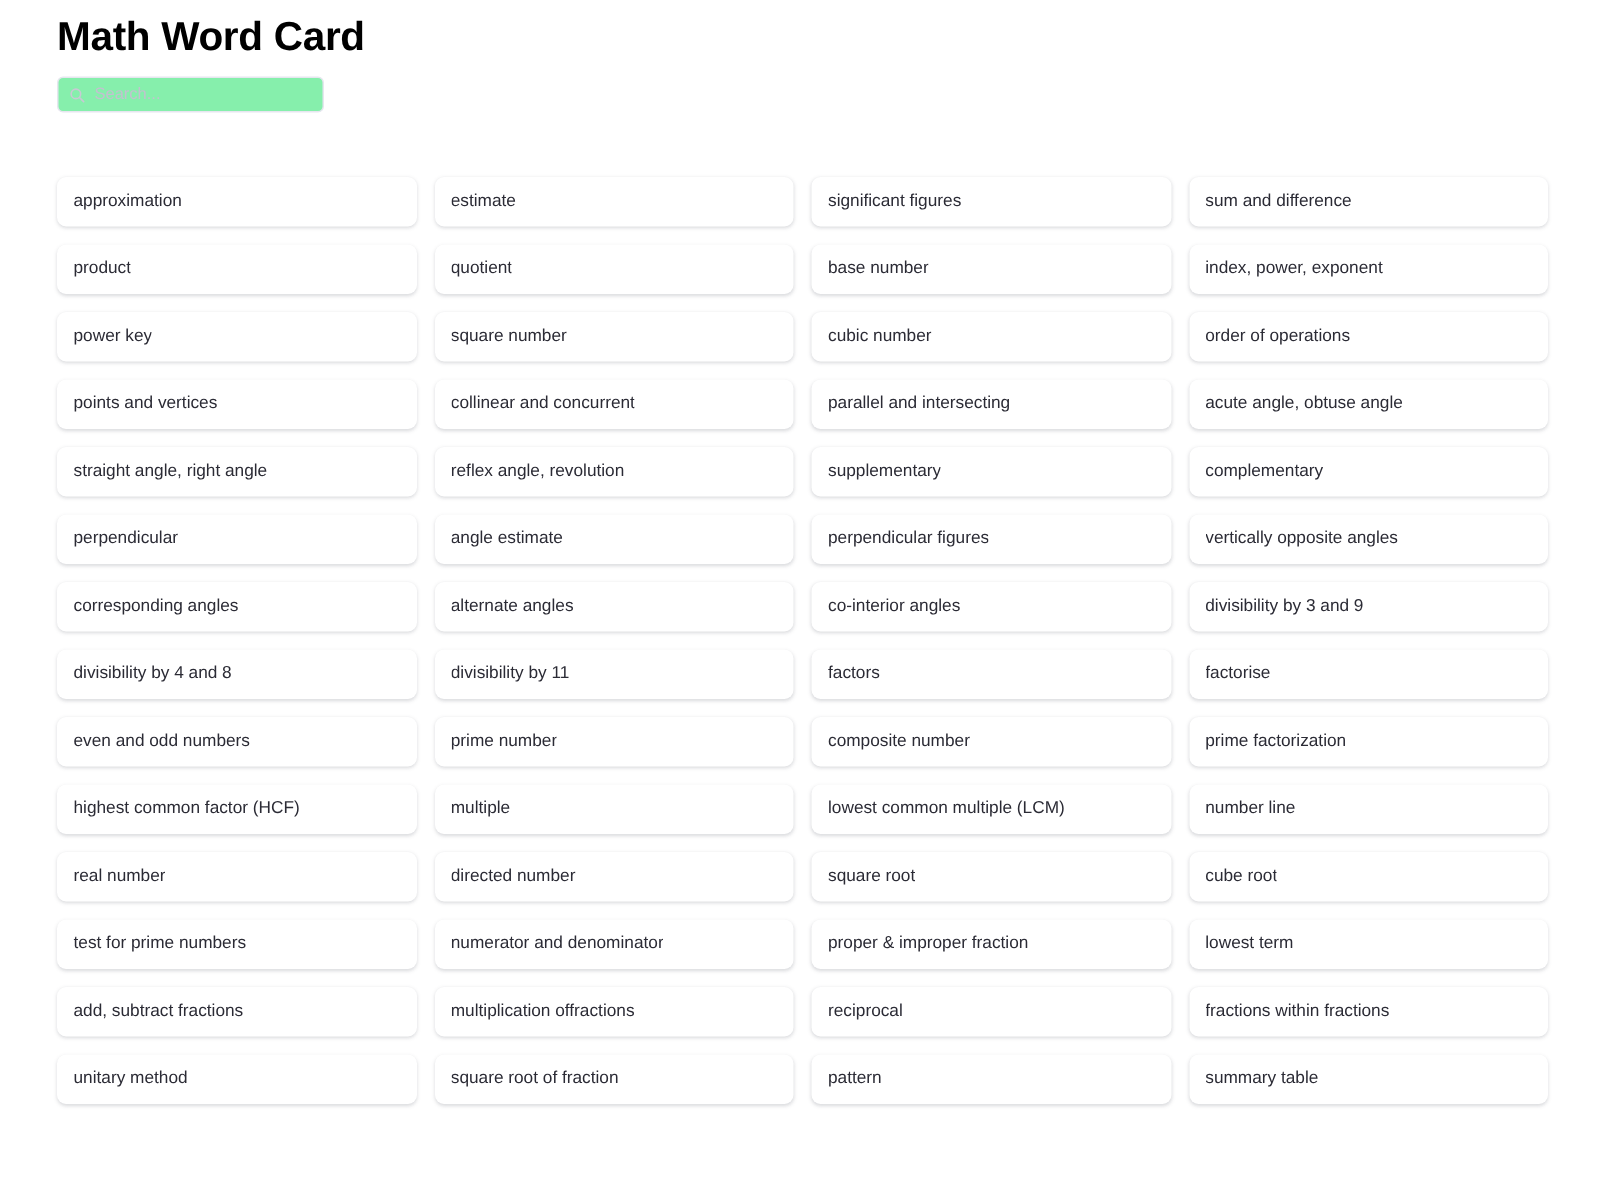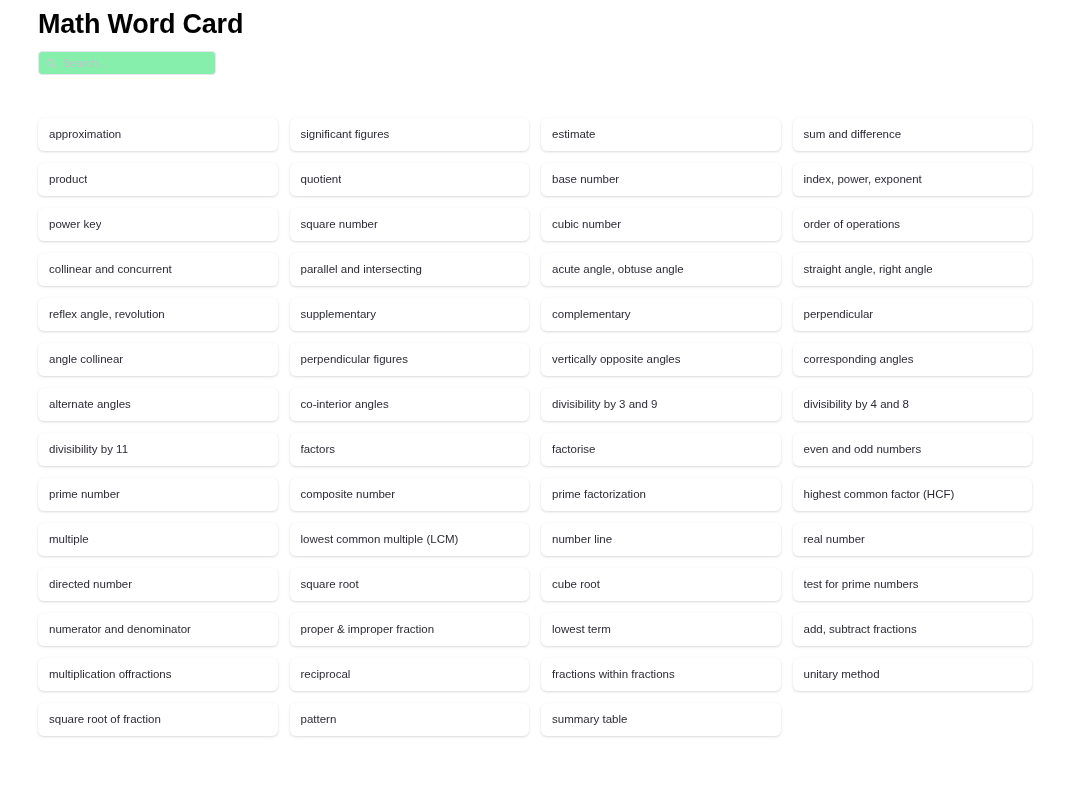--- a/index.html
+++ b/index.html
@@ -124,26 +124,26 @@
       </svg>
     </span>
     <input class="search-input" type="text" placeholder="Search..." style="">
   </div>
 
   <div class="card-grid" id="card-grid">
       <div class="word-card">
         <span class="word-card-label">approximation</span>
       </div>
       <div class="word-card">
+        <span class="word-card-label">estimate</span>
+      </div>
+      <div class="word-card">
         <span class="word-card-label">significant figures</span>
       </div>
       <div class="word-card">
-        <span class="word-card-label">estimate</span>
-      </div>
-      <div class="word-card">
         <span class="word-card-label">sum and difference</span>
       </div>
       <div class="word-card">
         <span class="word-card-label">product</span>
       </div>
       <div class="word-card">
         <span class="word-card-label">quotient</span>
       </div>
       <div class="word-card">
         <span class="word-card-label">base number</span>
@@ -157,20 +157,23 @@
       <div class="word-card">
         <span class="word-card-label">square number</span>
       </div>
       <div class="word-card">
         <span class="word-card-label">cubic number</span>
       </div>
       <div class="word-card">
         <span class="word-card-label">order of operations</span>
       </div>
       <div class="word-card">
+        <span class="word-card-label">points and vertices</span>
+      </div>
+      <div class="word-card">
         <span class="word-card-label">collinear and concurrent</span>
       </div>
       <div class="word-card">
         <span class="word-card-label">parallel and intersecting</span>
       </div>
       <div class="word-card">
         <span class="word-card-label">acute angle, obtuse angle</span>
       </div>
       <div class="word-card">
         <span class="word-card-label">straight angle, right angle</span>
@@ -181,21 +184,21 @@
       <div class="word-card">
         <span class="word-card-label">supplementary</span>
       </div>
       <div class="word-card">
         <span class="word-card-label">complementary</span>
       </div>
       <div class="word-card">
         <span class="word-card-label">perpendicular</span>
       </div>
       <div class="word-card">
-        <span class="word-card-label">angle collinear</span>
+        <span class="word-card-label">angle estimate</span>
       </div>
       <div class="word-card">
         <span class="word-card-label">perpendicular figures</span>
       </div>
       <div class="word-card">
         <span class="word-card-label">vertically opposite angles</span>
       </div>
       <div class="word-card">
         <span class="word-card-label">corresponding angles</span>
       </div>

